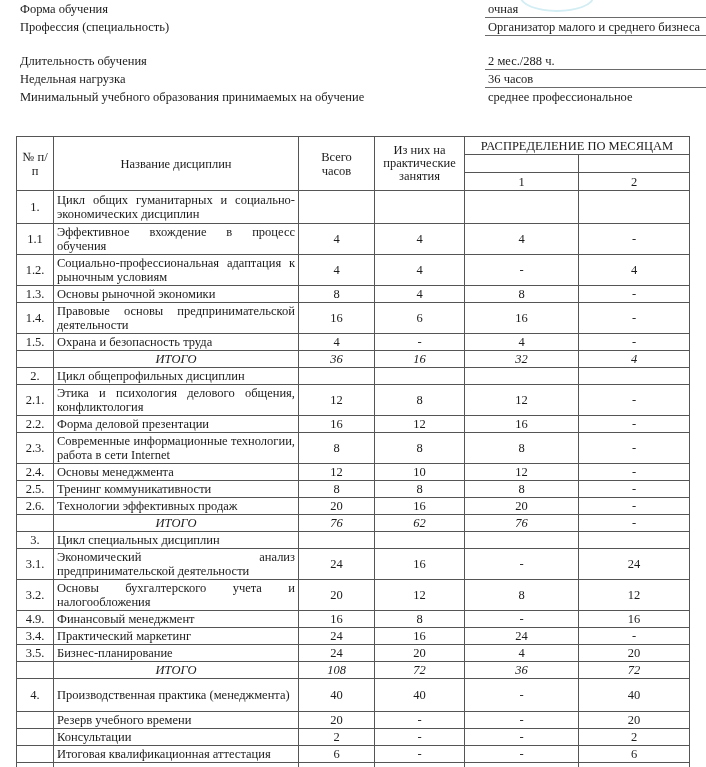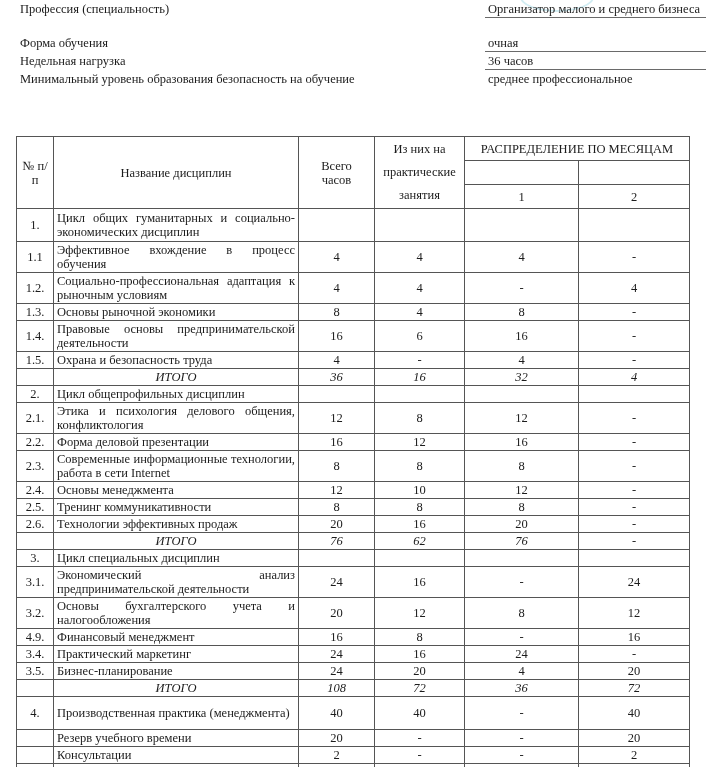--- a/index.html
+++ b/index.html
@@ -39,53 +39,57 @@
   .bi { font-weight: bold; font-style: italic; }
   .i { font-style: italic; font-family: Liberation Serif, serif; }
   .r { text-align: center; }
   .sec-row td { height: 30px; }
 </style>
 </head>
 <body>
 
 <div class="info">
   <div class="stamp"></div>
+  <div class="info-row">
+    <span class="info-label">Форма обучения</span>
+    <span class="info-value">очная</span>
+  </div>
   <div class="info-row" style="height:34px">
     <span class="info-label">Профессия (специальность)</span>
     <span class="info-value justify" style="text-align:justify;text-align-last:left;"><span>Организатор малого и среднего бизнеса</span></span>
   </div>
   <div class="info-row">
-    <span class="info-label">Форма обучения</span>
-    <span class="info-value">очная</span>
+    <span class="info-label">Длительность обучения</span>
+    <span class="info-value">2 мес./288 ч.</span>
   </div>
   <div class="info-row">
     <span class="info-label">Недельная нагрузка</span>
     <span class="info-value">36 часов</span>
   </div>
   <div class="info-row">
-    <span class="info-label">Минимальный уровень образования безопасность на обучение</span>
+    <span class="info-label">Минимальный учебного образования принимаемых на обучение</span>
     <span class="info-value noline">среднее профессиональное</span>
   </div>
 </div>
 
 <table class="plan">
   <colgroup>
     <col style="width:37px">
       <col style="width:245px">
       <col style="width:76px">
       <col style="width:90px">
       <col style="width:114px">
       <col style="width:111px">
   </colgroup>
   <thead>
     <tr>
       <th rowspan="3">№ п/п</th>
       <th rowspan="3">Название дисциплин</th>
       <th rowspan="3" style="padding:0 6px">Всего часов</th>
-      <th rowspan="3" style="line-height:23px">Из них на практические занятия</th>
+      <th rowspan="3" style="line-height:13px">Из них на практические занятия</th>
       <th colspan="2" style="height:15px">РАСПРЕДЕЛЕНИЕ ПО МЕСЯЦАМ</th>
     </tr>
     <tr>
       <th style="height:15px"></th>
       <th></th>
     </tr>
     <tr>
       <th style="height:15px">1</th>
       <th>2</th>
     </tr>

